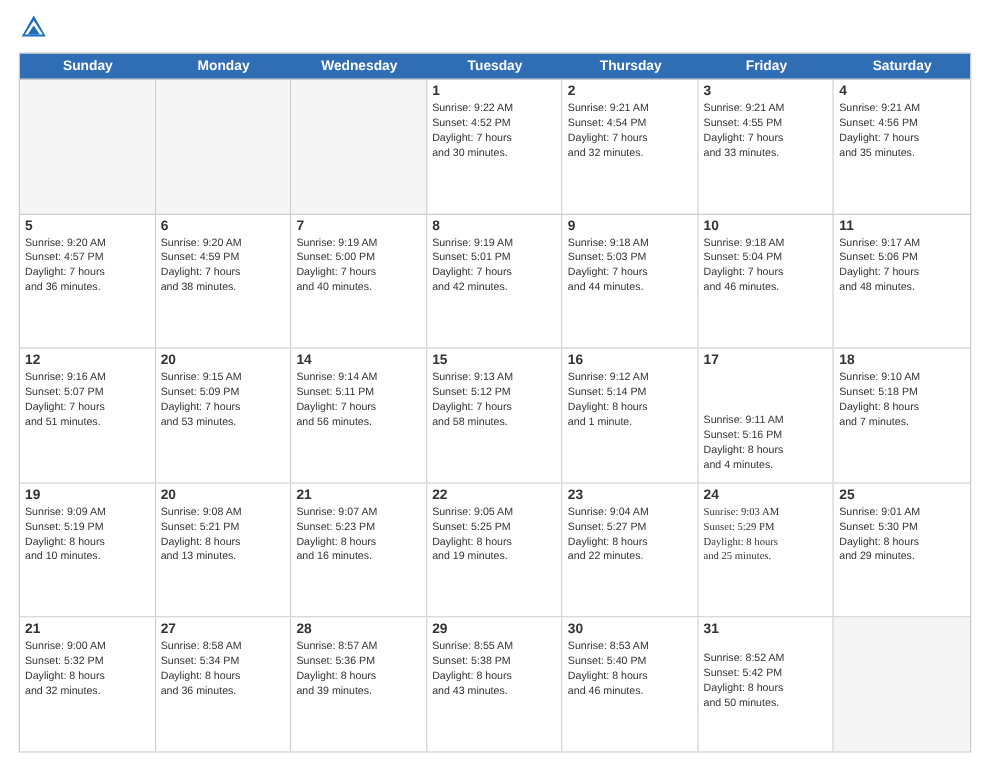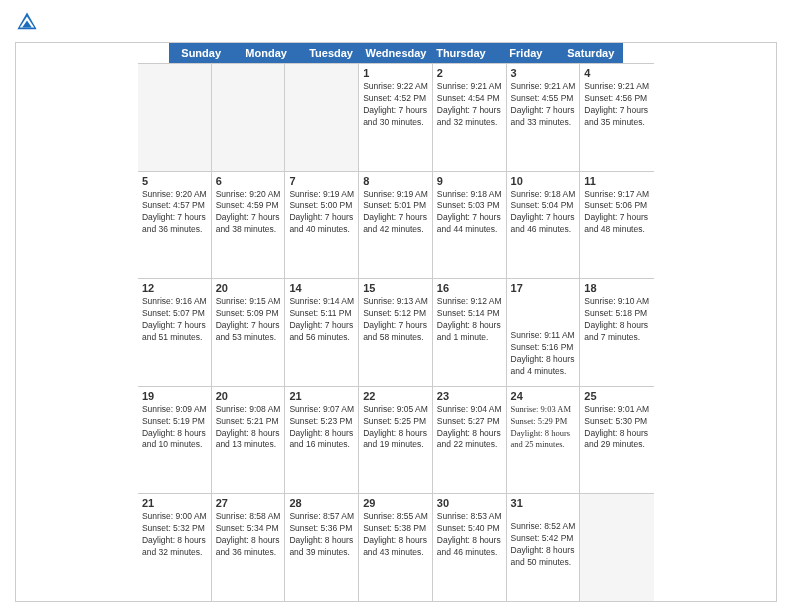--- a/index.html
+++ b/index.html
@@ -51,21 +51,20 @@
     }
     .subtitle {
       font-size: 13px;
       color: #555;
     }
     .calendar {
       flex: 1;
       display: flex;
       flex-direction: column;
       border: 1px solid #ccc;
-      align-items: center;
     }
     .cal-header {
       display: grid;
       grid-template-columns: repeat(7, 1fr);
       background: #2f6eb5;
     }
     .cal-header-cell {
       color: #fff;
       font-size: 11px;
       font-weight: bold;
@@ -129,22 +128,22 @@
     <div class="title-area">
       <div class="month-title"></div>
       <div class="subtitle"></div>
     </div>
   </div>
 
   <div class="calendar">
     <div class="cal-header">
     <div class="cal-header-cell">Sunday</div>
         <div class="cal-header-cell">Monday</div>
+        <div class="cal-header-cell">Wednesday</div>
         <div class="cal-header-cell">Tuesday</div>
-        <div class="cal-header-cell">Wednesday</div>
         <div class="cal-header-cell">Thursday</div>
         <div class="cal-header-cell">Friday</div>
         <div class="cal-header-cell">Saturday</div>
       </div>
     <div class="cal-body">
     <div class="cal-row">
           <div class="cal-cell empty"></div>
           <div class="cal-cell empty"></div>
           <div class="cal-cell empty"></div>
           <div class="cal-cell">

